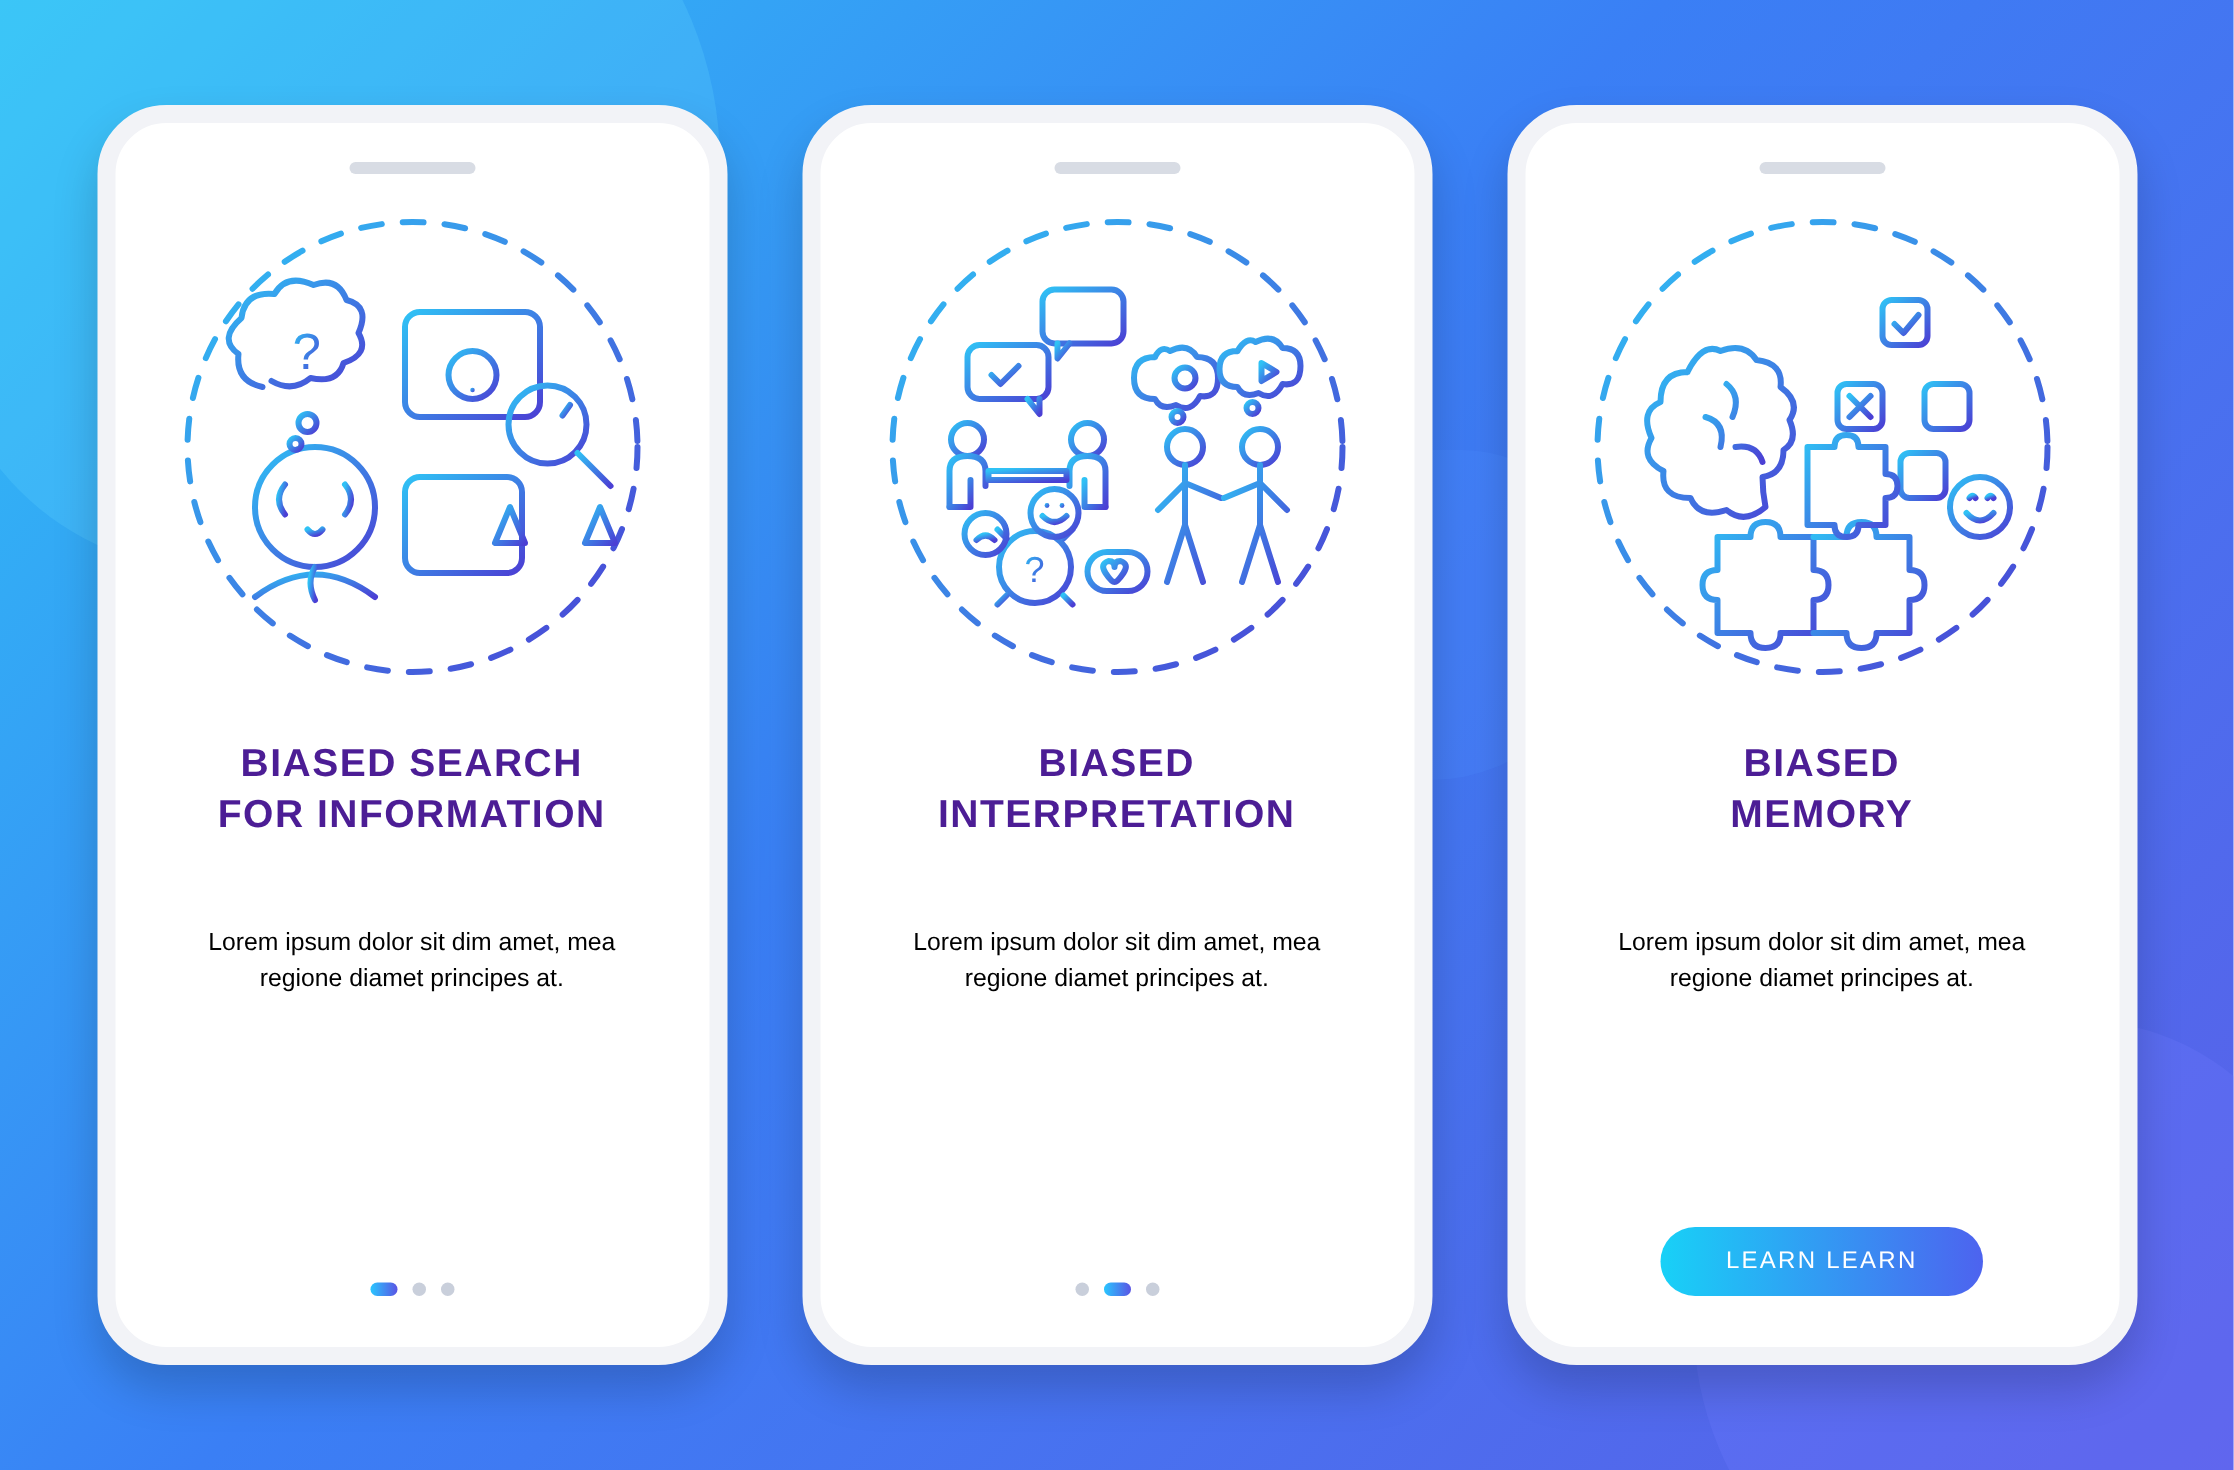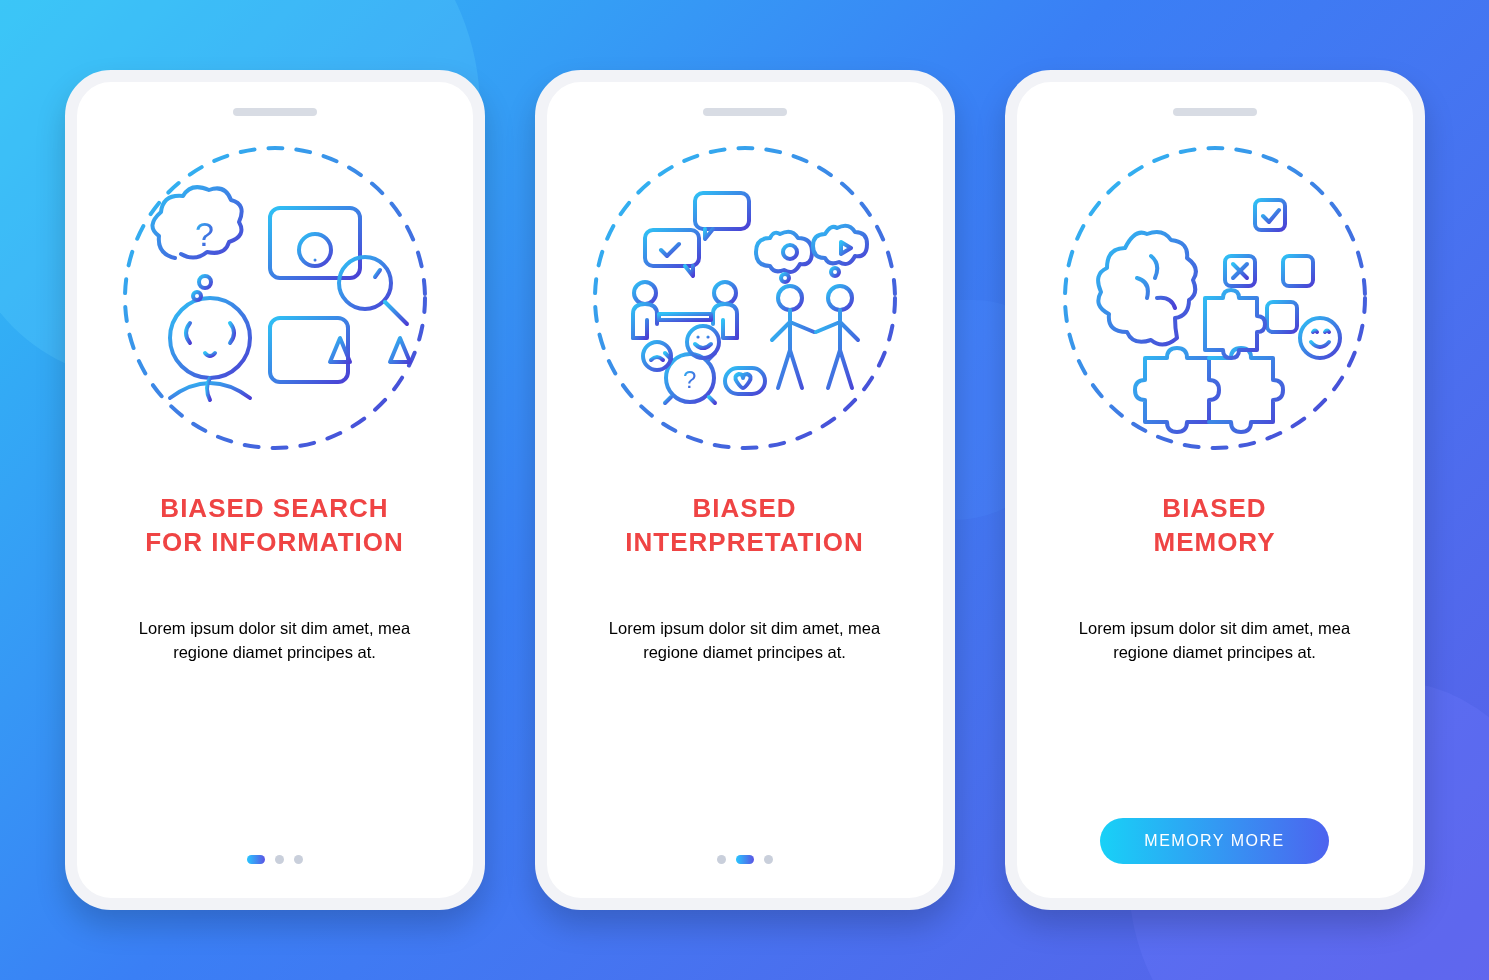--- a/index.html
+++ b/index.html
@@ -54,21 +54,21 @@
     align-items:center;
     justify-content:center;
     margin-top: 8px;
   }
   .illus-wrap svg { width: 100%; height: 100%; }
   .title {
     font-size: 26px;
     font-weight: 700;
     letter-spacing: 1px;
     text-align: center;
-    color: #ef4444;
+    color: #4c1d95;
     line-height: 1.3;
     margin-top: 34px;
     padding: 0 6px;
   }
   .desc {
     color: #000000;
     font-size: 16.5px;
     line-height: 1.5;
     text-align: center;
     margin-top: 56px;
@@ -297,17 +297,17 @@
 
           <g transform="translate(150,160)">
             <path d="M0 0 h18 q0 -8 8 -8 q8 0 8 8 h18 v18 q8 0 8 8 q0 8 -8 8 v18 h-18 q0 8 -8 8 q-8 0 -8 -8 h-18 z"></path>
           </g>
         </g>
       </svg>
     </div>
     <div class="title">BIASED<br>MEMORY</div>
     <div class="desc">Lorem ipsum dolor sit dim amet, mea regione diamet principes at.</div>
     <div class="footer">
-      <button class="cta">MEMORY MORE</button>
+      <button class="cta">LEARN LEARN</button>
     </div>
   </div>
 
 </div>
 
 </body></html>

